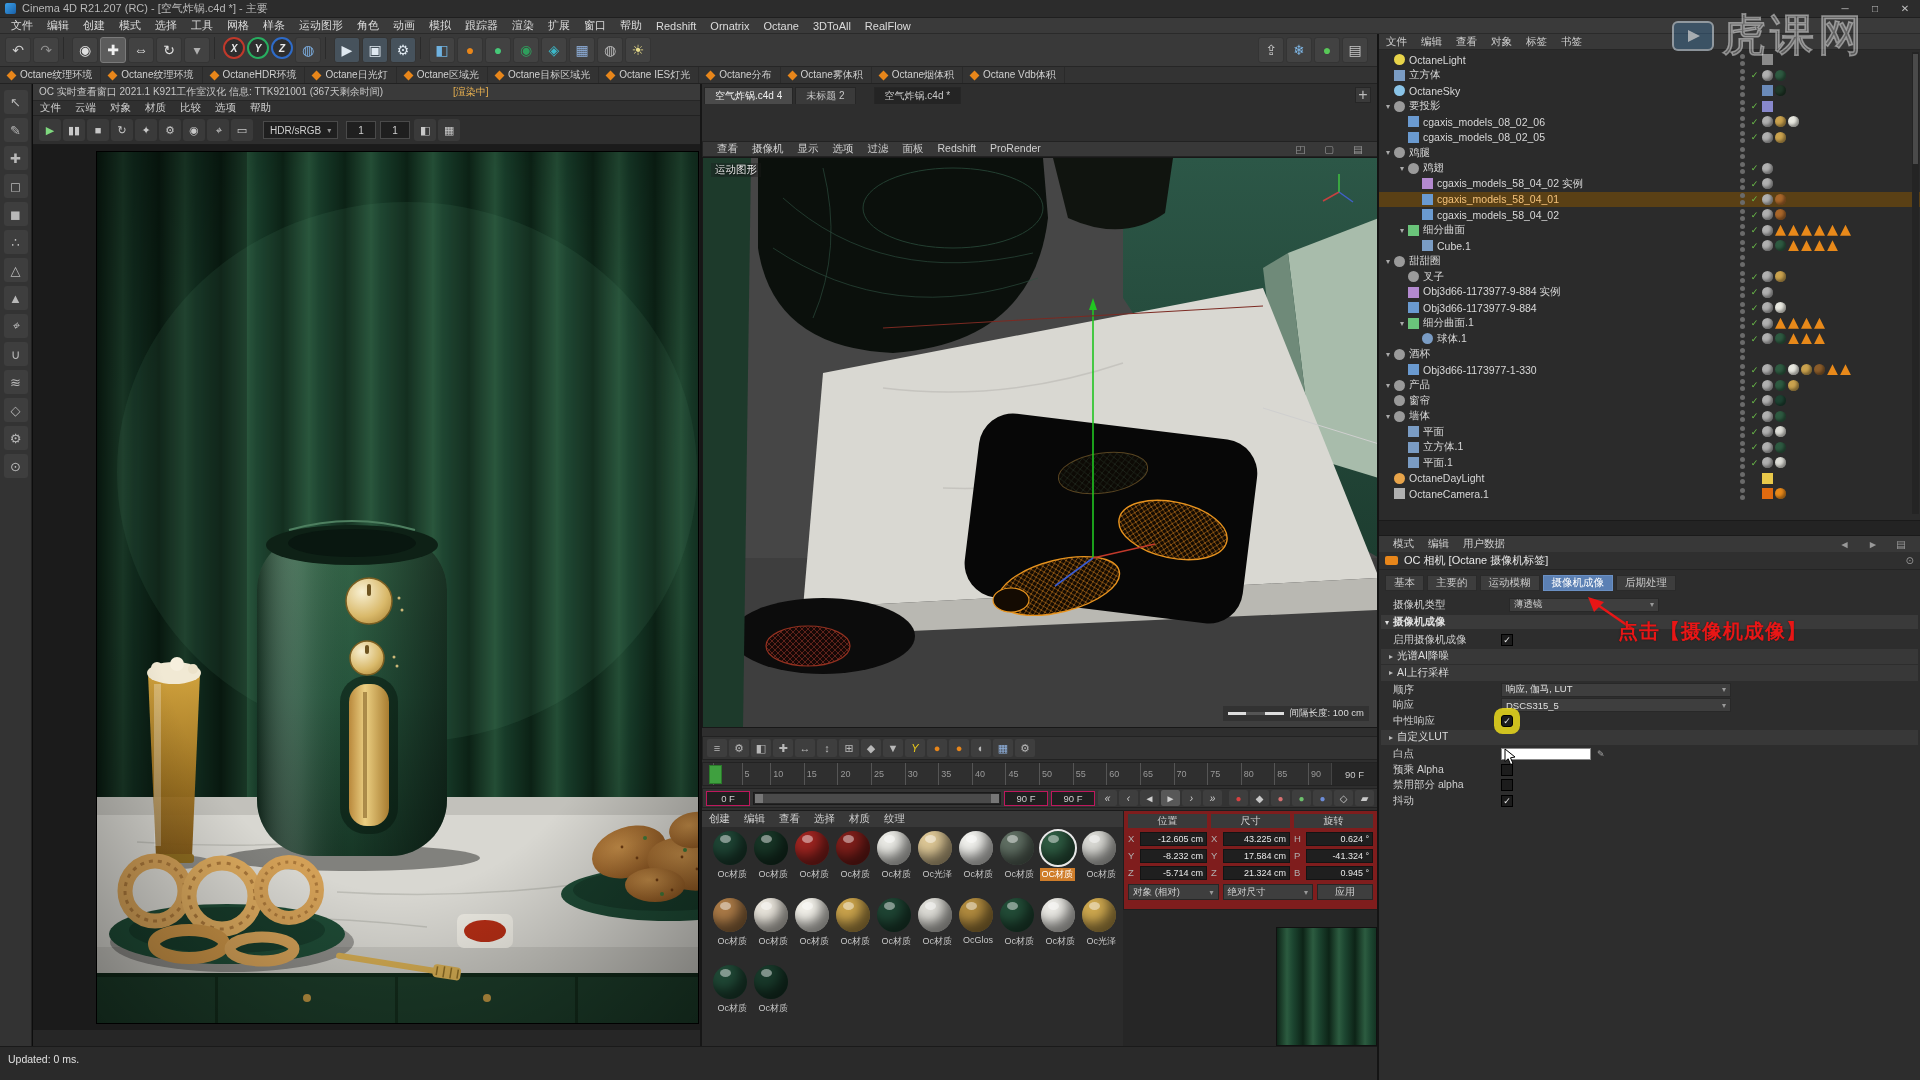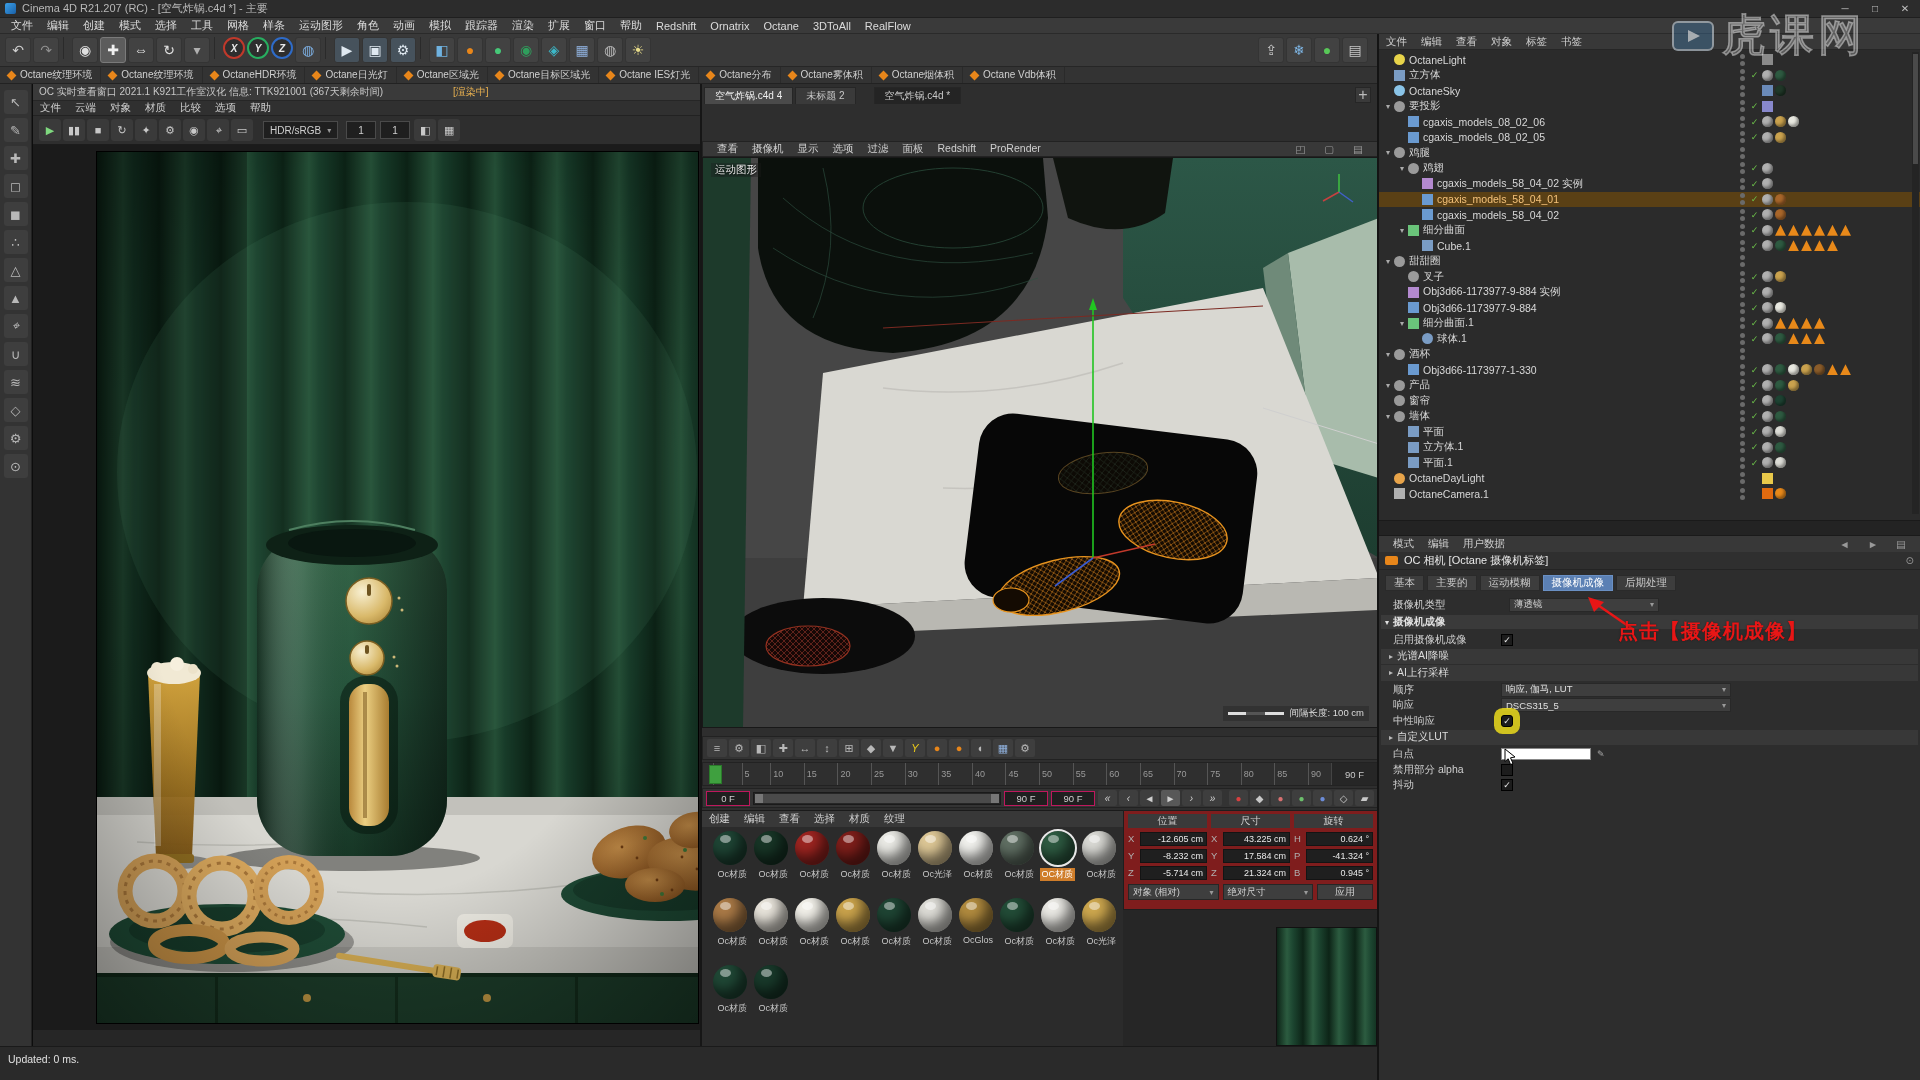--- a/index.html
+++ b/index.html
@@ -1592,20 +1592,28 @@
         </div>
 
         <div class="arow color">
 
           <span class="alabel">白点</span>
 
           <span class="swatch" style="background: rgb(255, 255, 255);"></span>
           <span class="pencil">✎</span>
         </div>
 
+        <div class="arow check">
+
+          <span class="alabel">预乘 Alpha</span>
+          <span class="cb">
+            <span class="cbx"></span>
+          </span>
+
+        </div>
 
         <div class="arow check">
 
           <span class="alabel">禁用部分 alpha</span>
           <span class="cb">
             <span class="cbx"></span>
           </span>
 
         </div>
 

